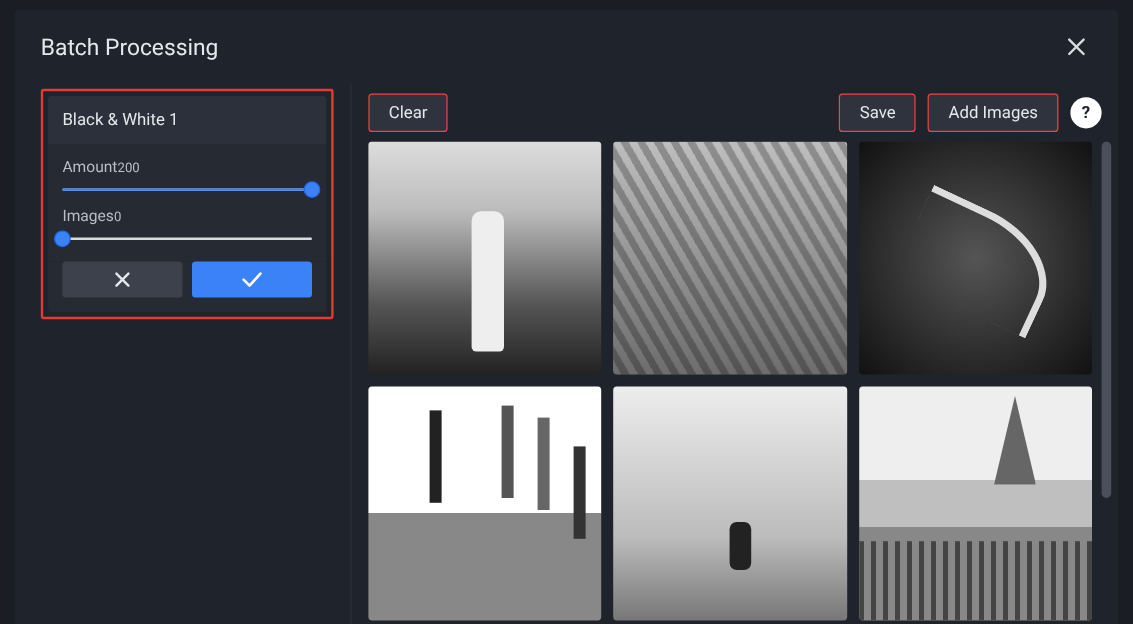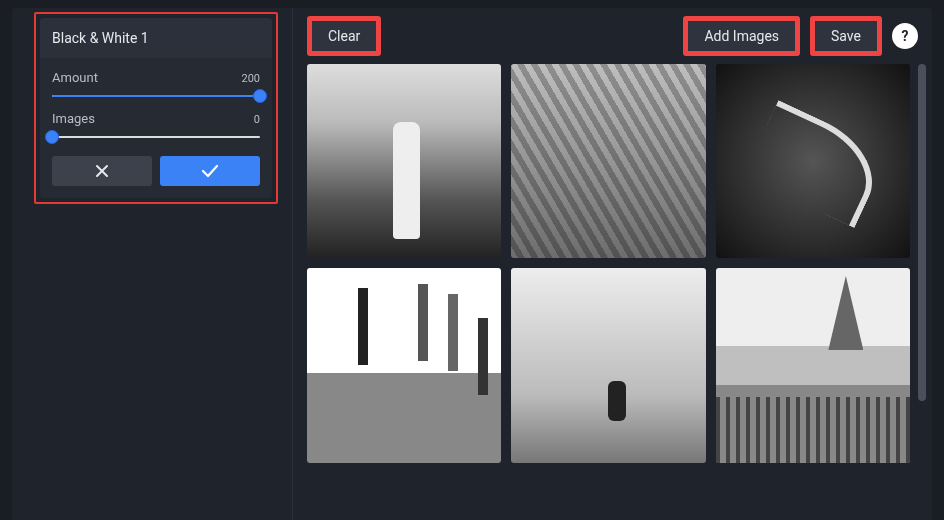--- a/index.html
+++ b/index.html
@@ -69,21 +69,20 @@
     }
     .effect-controls {
       padding: 12px 12px 14px 12px;
       background: #252a33;
     }
     .slider-group {
       margin-bottom: 14px;
     }
     .slider-label-row {
       display: flex;
-      justify-content: space-between;
       align-items: baseline;
       margin-bottom: 10px;
     }
     .slider-label {
       font-size: 13px;
       color: #b8bdc9;
     }
     .slider-value {
       font-size: 11px;
       color: #b8bdc9;
@@ -148,21 +147,21 @@
       display: flex;
       align-items: center;
       padding: 8px 14px 8px 14px;
       gap: 10px;
     }
     .toolbar .spacer {
       flex: 1;
     }
     .tb-btn {
       background: #2e333d;
-      border: 5px solid #ef4444;
+      border: 1px solid #ef4444;
       color: #e6e8ec;
       padding: 7px 16px;
       font-size: 14px;
       border-radius: 3px;
       cursor: pointer;
     }
     .help-btn {
       width: 26px;
       height: 26px;
       background: #fff;
@@ -228,20 +227,28 @@
       background: #4a4f5b;
       border-radius: 4px;
     }
     svg { display:block; }
   </style>
 </head>
 <body>
 
 <div class="modal">
 
+  <div class="modal-header">
+    <div class="modal-title">Batch Processing</div>
+    <div class="close-btn">
+      <svg width="18" height="18" viewBox="0 0 18 18">
+        <path d="M3 3 L15 15 M15 3 L3 15" stroke="#d8dbe0" stroke-width="2" fill="none" stroke-linecap="round"></path>
+      </svg>
+    </div>
+  </div>
 
   <div class="modal-body">
 
     <div class="sidebar">
       <div class="effect-panel">
         <div class="effect-header">
           <div class="effect-title">Black &amp; White 1</div>
         </div>
         <div class="effect-controls">
 
@@ -281,22 +288,22 @@
             </svg>
           </div>
         </div>
       </div>
     </div>
 
     <div class="main">
       <div class="toolbar">
         <div class="tb-btn">Clear</div>
         <div class="spacer"></div>
+        <div class="tb-btn">Save</div>
         <div class="tb-btn">Add Images</div>
-        <div class="tb-btn">Save</div>
         <div class="help-btn">?</div>
       </div>
 
       <div class="gallery-wrap">
         <div class="gallery">
           <div class="thumb t1"></div>
           <div class="thumb t2"></div>
           <div class="thumb t3"></div>
           <div class="thumb t4"></div>
           <div class="thumb t5"></div>

